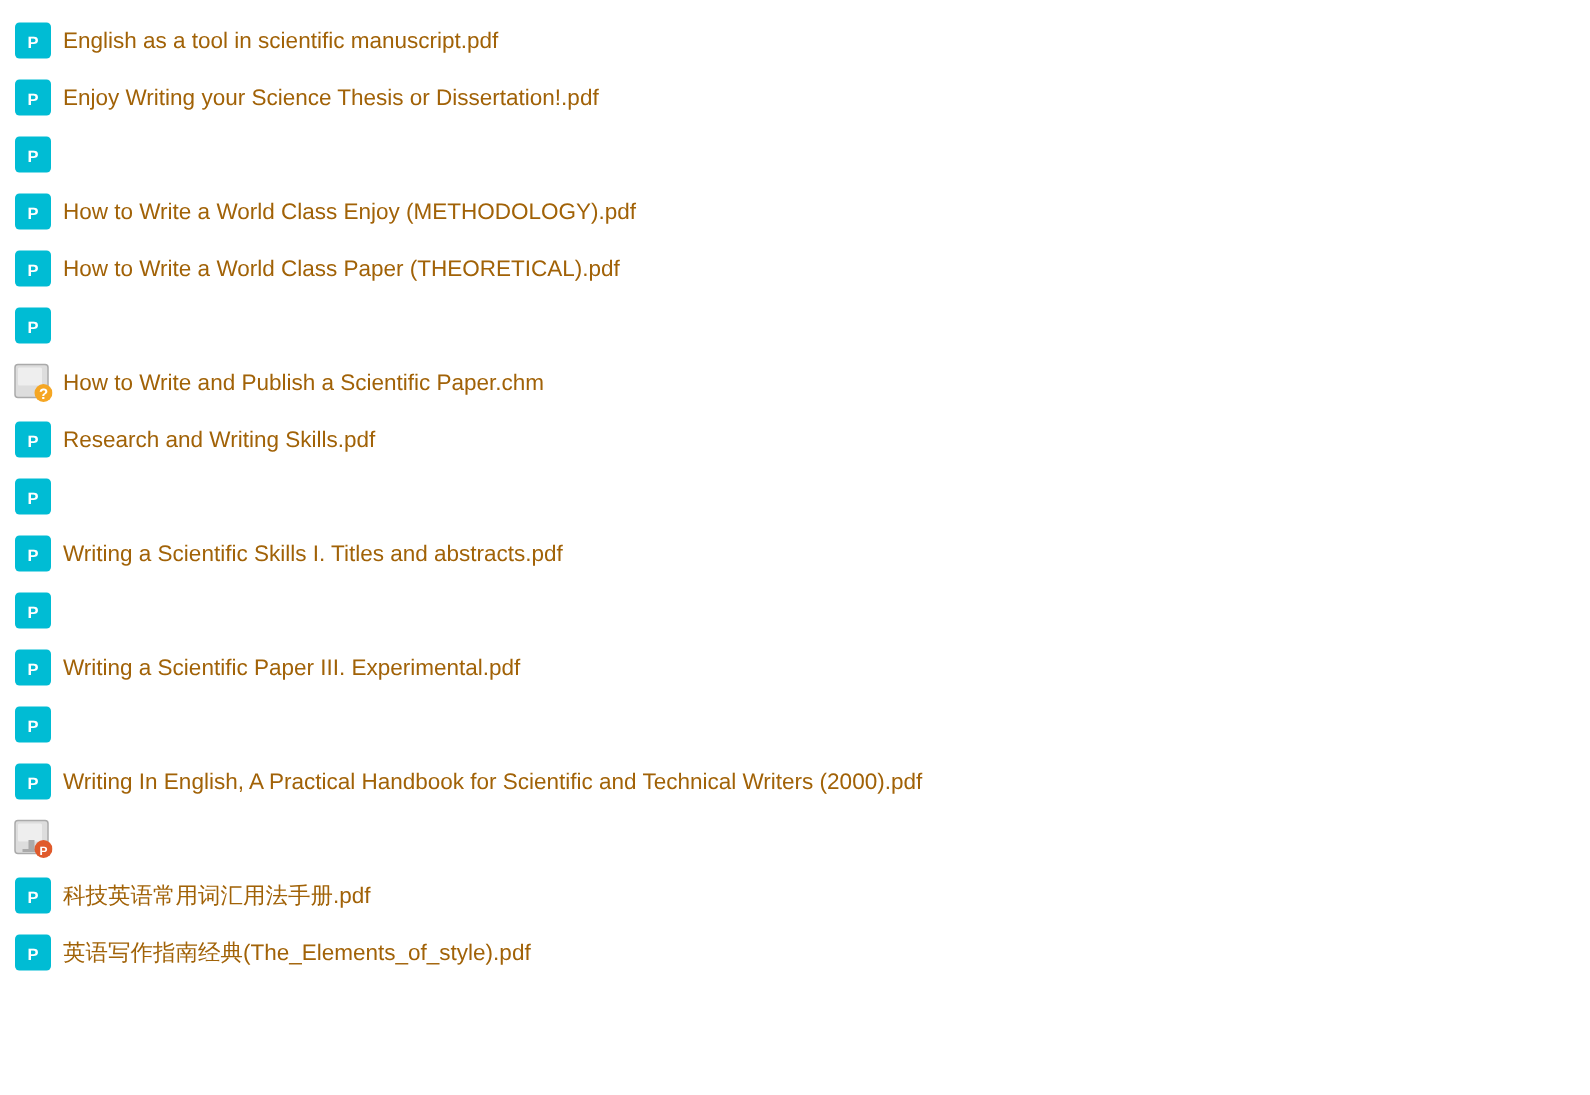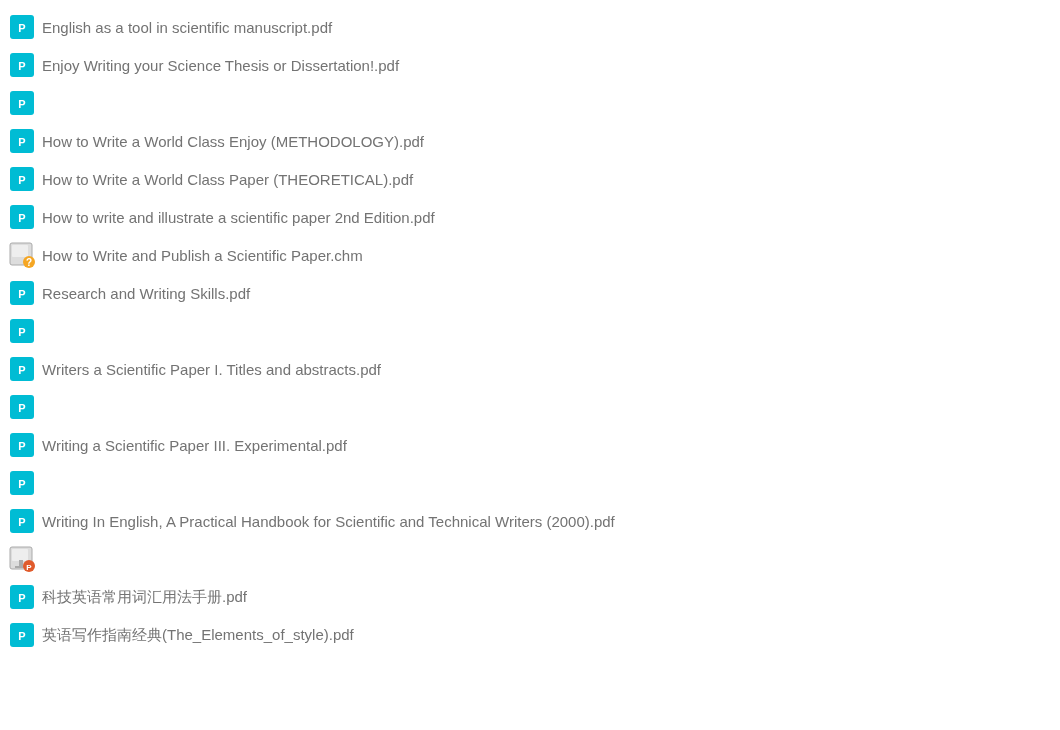--- a/index.html
+++ b/index.html
@@ -55,21 +55,21 @@
       height: 26px;
     }
 
     .icon-ppt {
       width: 26px;
       height: 26px;
     }
 
     .file-name {
       font-size: 15px;
-      color: #737373;
+      color: #a16207;
       white-space: nowrap;
     }
   </style>
 </head>
 <body>
 
 <ul class="file-list" id="file-list-container">
 <li class="file-item">
       <span class="file-icon">
         <svg class="icon-pdf" viewBox="0 0 26 26" xmlns="http://www.w3.org/2000/svg">
@@ -114,21 +114,20 @@
       </span>
       <span class="file-name">How to Write a World Class Paper (THEORETICAL).pdf</span>
     </li>
     <li class="file-item">
       <span class="file-icon">
         <svg class="icon-pdf" viewBox="0 0 26 26" xmlns="http://www.w3.org/2000/svg">
       <rect x="1" y="1" width="24" height="24" rx="3" ry="3" fill="#00bcd4"></rect>
       <text x="13" y="18" text-anchor="middle" font-family="Arial, sans-serif" font-weight="bold" font-size="11" fill="white">P</text>
     </svg>
       </span>
-      <span class="file-name">How to write and illustrate a scientific paper 2nd Edition.pdf</span>
     </li>
     <li class="file-item">
       <span class="file-icon">
         <svg class="icon-chm" viewBox="0 0 26 26" xmlns="http://www.w3.org/2000/svg">
       <rect x="1" y="1" width="22" height="22" rx="2" ry="2" fill="#dddddd" stroke="#aaaaaa" stroke-width="1"></rect>
       <rect x="3" y="3" width="16" height="12" rx="1" fill="#eeeeee"></rect>
       <circle cx="20" cy="20" r="6" fill="#f5a623"></circle>
       <text x="20" y="24" text-anchor="middle" font-family="Arial, sans-serif" font-weight="bold" font-size="10" fill="white">?</text>
     </svg>
       </span>
@@ -151,21 +150,21 @@
     </svg>
       </span>
     </li>
     <li class="file-item">
       <span class="file-icon">
         <svg class="icon-pdf" viewBox="0 0 26 26" xmlns="http://www.w3.org/2000/svg">
       <rect x="1" y="1" width="24" height="24" rx="3" ry="3" fill="#00bcd4"></rect>
       <text x="13" y="18" text-anchor="middle" font-family="Arial, sans-serif" font-weight="bold" font-size="11" fill="white">P</text>
     </svg>
       </span>
-      <span class="file-name">Writers a Scientific Paper I. Titles and abstracts.pdf</span>
+      <span class="file-name">Writing a Scientific Skills I. Titles and abstracts.pdf</span>
     </li>
     <li class="file-item">
       <span class="file-icon">
         <svg class="icon-pdf" viewBox="0 0 26 26" xmlns="http://www.w3.org/2000/svg">
       <rect x="1" y="1" width="24" height="24" rx="3" ry="3" fill="#00bcd4"></rect>
       <text x="13" y="18" text-anchor="middle" font-family="Arial, sans-serif" font-weight="bold" font-size="11" fill="white">P</text>
     </svg>
       </span>
     </li>
     <li class="file-item">

